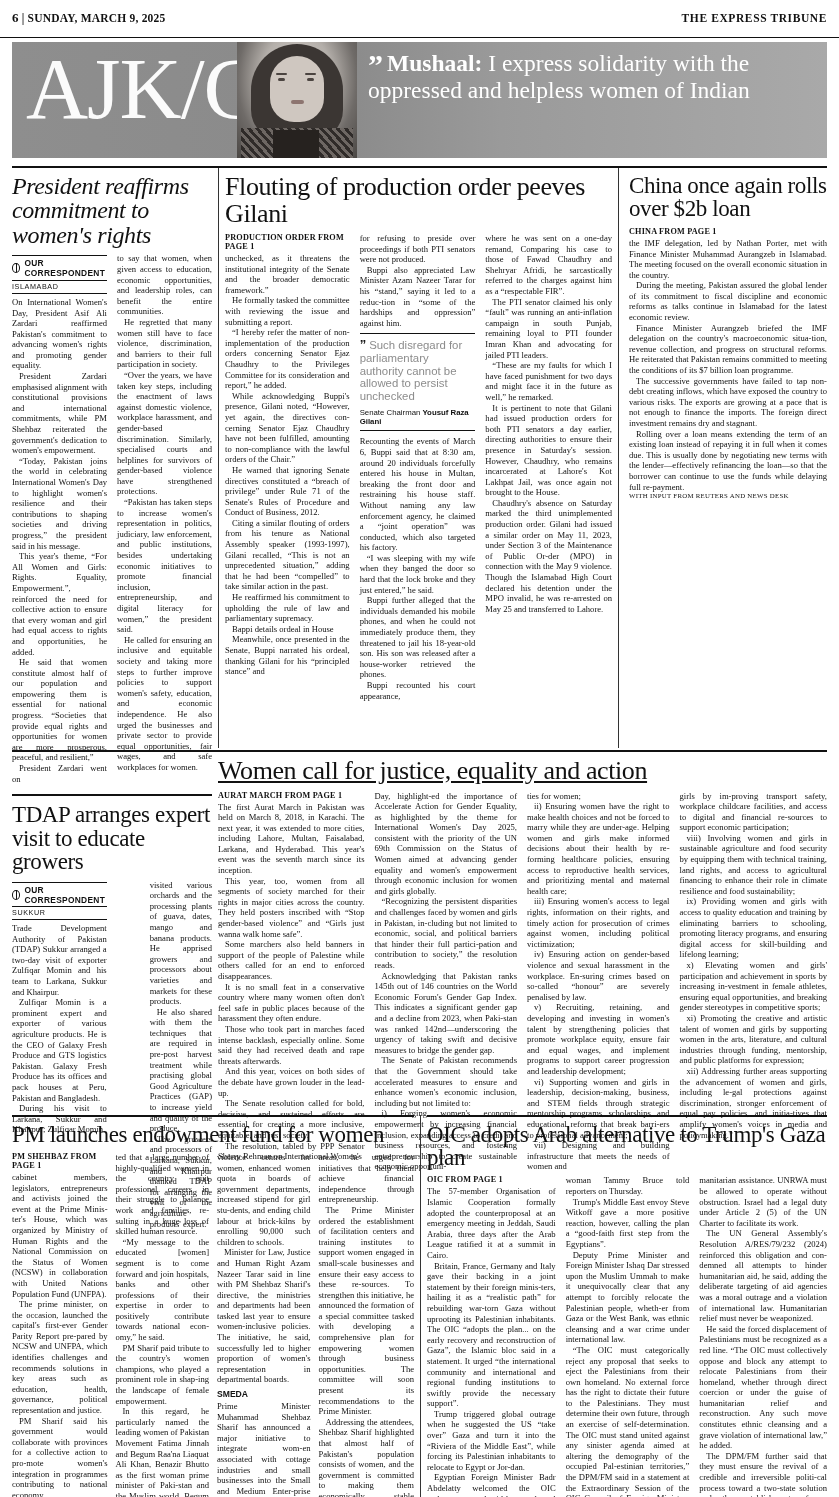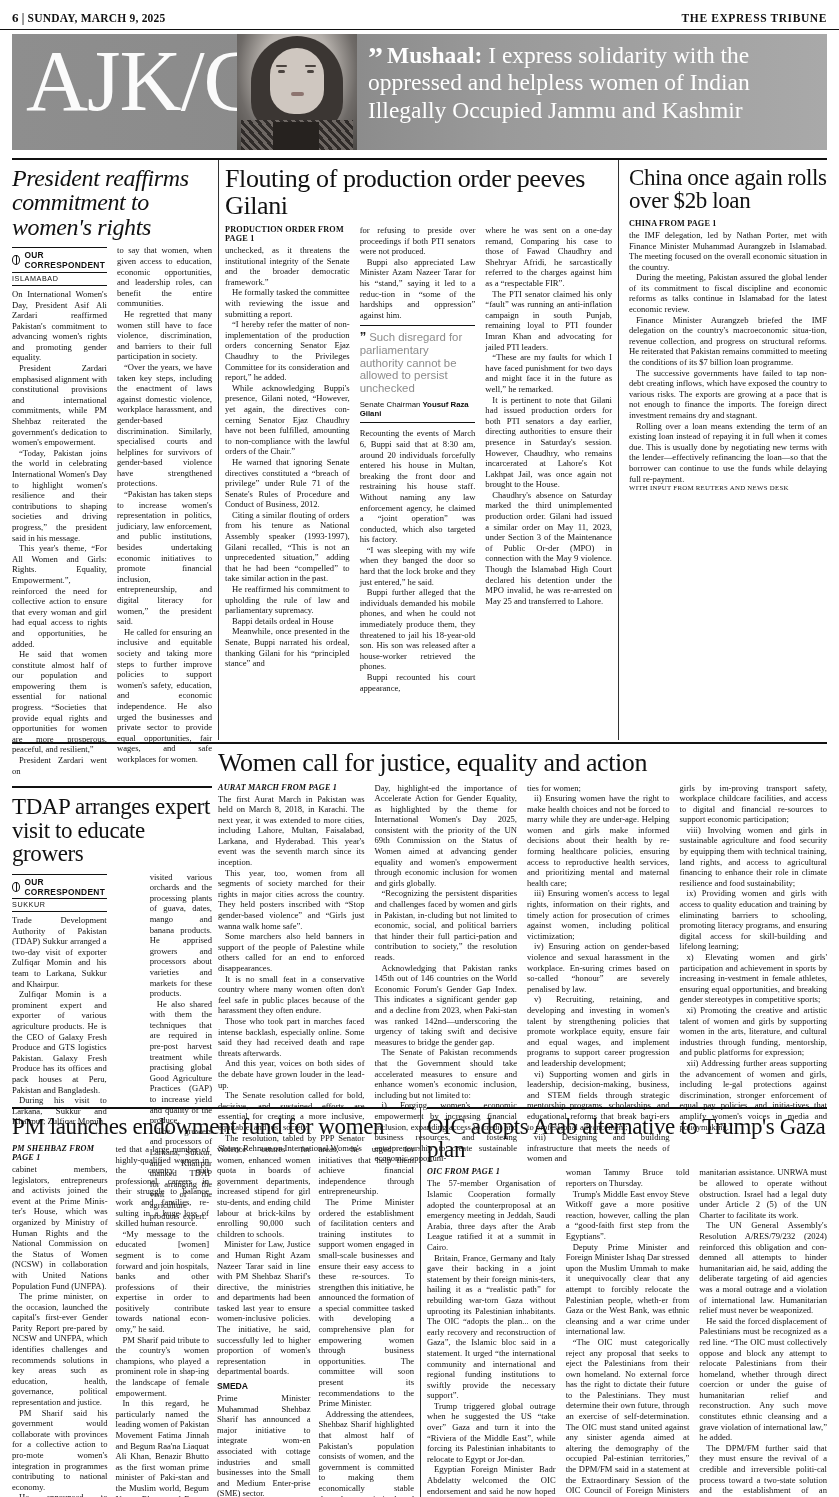--- a/index.html
+++ b/index.html
@@ -8,21 +8,21 @@
     font-family:"Liberation Serif", serif;
     color:#111;
     overflow:hidden;
     position:relative;
   }
   .page{width:839px;height:1497px;position:relative;padding:0;box-sizing:border-box;}
 
   
   .topbar{
     display:flex;align-items:baseline;justify-content:space-between;
-    padding:10px 12px 3px 12px;
+    padding:10px 12px 11px 12px;
     border-bottom:1.5px solid #111;
   }
   .folio{font-family:"Liberation Serif",serif;font-size:11.5px;font-weight:bold;letter-spacing:.2px;}
   .folio .num{font-size:13px;}
   .paper-name{font-family:"Liberation Serif",serif;font-size:11.5px;font-weight:bold;letter-spacing:.6px;}
 
   
   .banner{
     position:relative;height:116px;margin:4px 12px 0 12px;
     background:linear-gradient(90deg,#8e8e8e 0%,#8a8a8a 40%,#9a9a9a 60%,#a9a9a9 100%);
@@ -82,21 +82,21 @@
   }
   .byline .globe:before{content:"";position:absolute;left:3px;top:-1px;width:1.1px;height:9px;background:#111;}
   .dateline{
     font-family:"Liberation Sans",sans-serif;font-size:7.2px;letter-spacing:.6px;
     border-bottom:.8px solid #111;padding:1px 0 2px 0;margin-bottom:3px;
   }
   .fromline{
     font-family:"Liberation Serif",serif;font-size:8.2px;font-weight:bold;
     font-style:normal;letter-spacing:.2px;margin-bottom:2px;text-transform:uppercase;
   }
-  .fromline.ital{font-style:italic;}
+  .fromline.ital{}
 
   p.body{
     font-family:"Liberation Serif",serif;
     font-size:8.6px;line-height:10.6px;text-align:justify;
     margin:0;text-indent:7px;
     -webkit-hyphens:auto;hyphens:auto;
   }
   p.body.first{text-indent:0;}
   .sub{font-family:"Liberation Sans",sans-serif;font-size:8.6px;font-weight:bold;margin:4px 0 2px;}
   .endtag{font-family:"Liberation Serif",serif;font-size:6.8px;letter-spacing:.3px;}
@@ -147,21 +147,20 @@
       <div class="p-lip"></div>
       <div class="p-body"></div>
       <div class="p-top"></div>
     </div>
 
     <div class="quote-block">
       <div class="qline">
         <span class="qmark">”</span><span class="qname">Mushaal:</span><span> I express solidarity with the</span>
       </div>
       <div class="qline">oppressed and helpless women of Indian</div>
-      <div class="qline">Illegally Occupied Jammu and Kashmir</div>
 
     </div>
   </div>
 
   <div class="zone" style="margin-top:8px;">
     <div class="rule-thick"></div>
     <div class="cols" style="height:580px;">
 
       <div class="col" style="width:206px;padding-right:6px;">
         <div class="hl h1">President reaffirms commitment to women's rights</div>
@@ -259,21 +258,21 @@
         <p class="body">Finance Minister Aurangzeb briefed the IMF delegation on the country's macroeconomic situa-tion, revenue collection, and progress on structural reforms. He reiterated that Pakistan remains committed to meeting the conditions of its $7 billion loan programme.</p>
         <p class="body">The successive governments have failed to tap non-debt creating inflows, which have exposed the country to various risks. The exports are growing at a pace that is not enough to finance the imports. The foreign direct investment remains dry and stagnant.</p>
         <p class="body">Rolling over a loan means extending the term of an existing loan instead of repaying it in full when it comes due. This is usually done by negotiating new terms with the lender—effectively refinancing the loan—so that the borrower can continue to use the funds while delaying full re-payment.</p>
         <div class="endtag">WITH INPUT FROM REUTERS AND NEWS DESK</div>
       </div>
     </div>
   </div>
 
   <div class="zone" style="margin-top:2px;">
     <div class="rule-thick"></div>
-    <div class="hl h2" style="margin-left:206px;">Women call for justice, equality and action</div>
+    <div class="hl h2" style="margin-left:206px;text-decoration:underline;">Women call for justice, equality and action</div>
     <div class="cols" style="height:320px;margin-left:206px;">
       <div class="col" style="width:152px;padding-right:5px;">
         <div class="fromline ital">AURAT MARCH FROM PAGE 1</div>
         <p class="body first">The first Aurat March in Pakistan was held on March 8, 2018, in Karachi. The next year, it was extended to more cities, including Lahore, Multan, Faisalabad, Larkana, and Hyderabad. This year's event was the seventh march since its inception.</p>
         <p class="body">This year, too, women from all segments of society marched for their rights in major cities across the country. They held posters inscribed with “Stop gender-based violence” and “Girls just wanna walk home safe”.</p>
         <p class="body">Some marchers also held banners in support of the people of Palestine while others called for an end to enforced disappearances.</p>
         <p class="body">It is no small feat in a conservative country where many women often don't feel safe in public places because of the harassment they often endure.</p>
         <p class="body">Those who took part in marches faced intense backlash, especially online. Some said they had received death and rape threats afterwards.</p>
         <p class="body">And this year, voices on both sides of the debate have grown louder in the lead-up.</p>
         <p class="body">The Senate resolution called for bold, decisive, and sustained efforts are essential for creating a more inclusive, equitable, and just society.</p>

